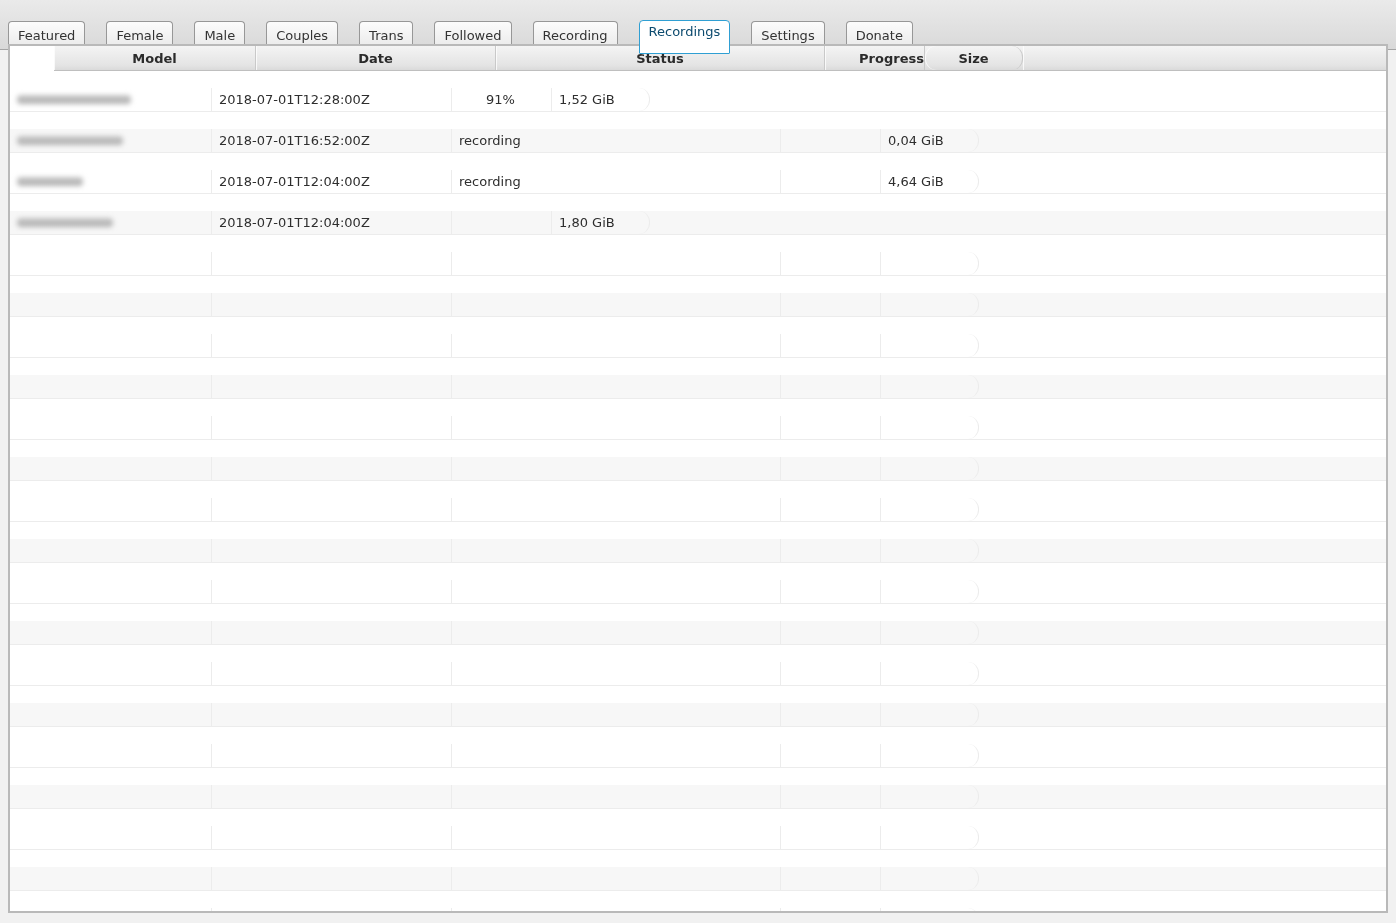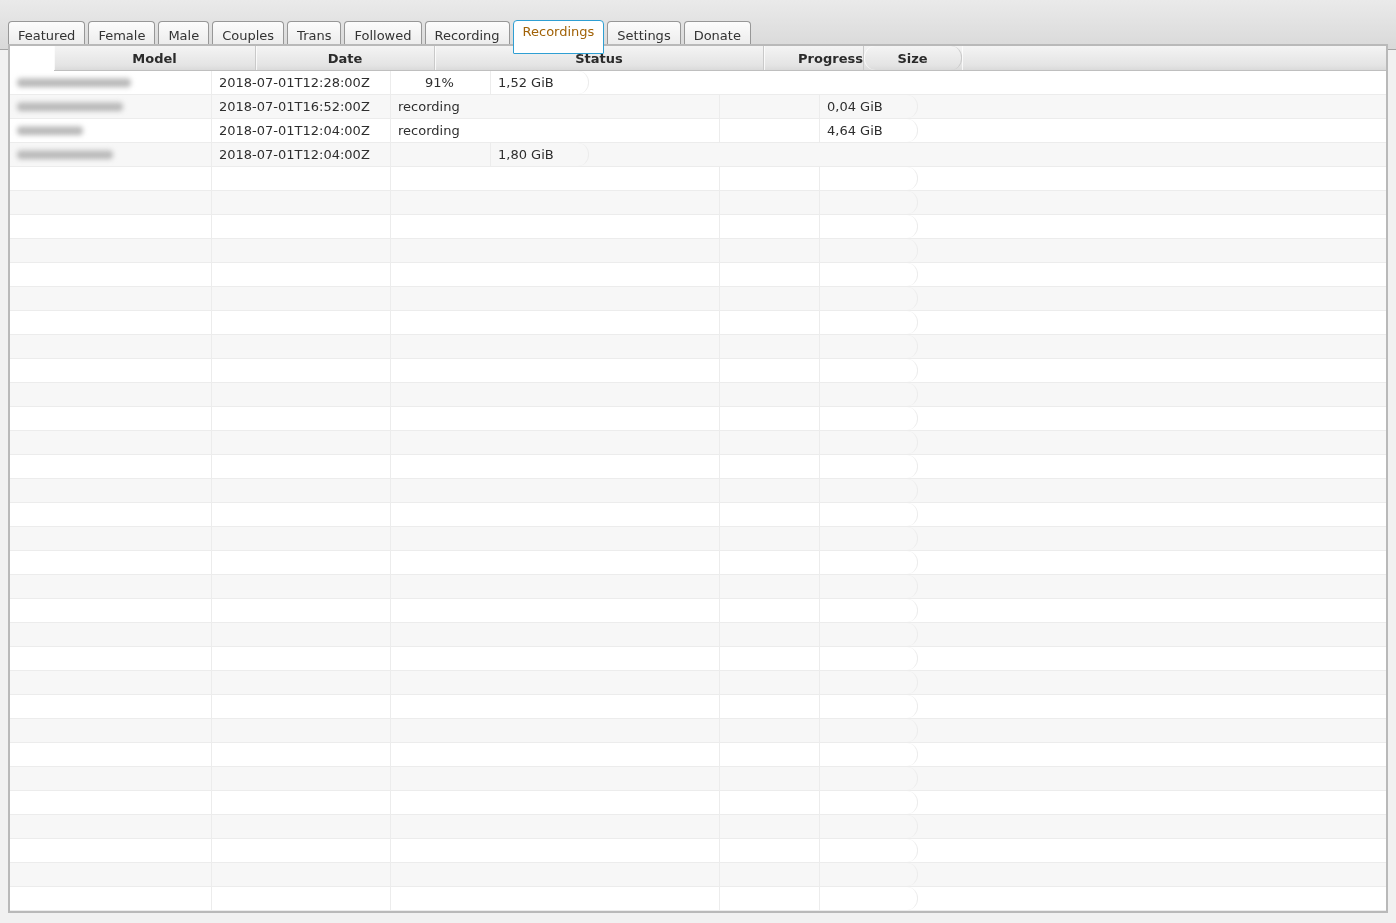--- a/index.html
+++ b/index.html
@@ -18,36 +18,36 @@
     font-family:"DejaVu Sans","Liberation Sans",sans-serif;
     font-size:13px;color:#2e2e2e;
     -webkit-font-smoothing:antialiased;
   }
 
   
   .tab-strip{
     position:absolute;left:0;top:0;width:1396px;height:50px;
     background:linear-gradient(#eaeaea,#d9d9d9);
     border-bottom:1px solid var(--strip-border);
-    display:flex;align-items:flex-end;gap:3px;
+    display:flex;align-items:flex-end;gap:21px;
     padding-left:8px;
   }
   .tab{
     height:28px;padding:0 9px;display:flex;align-items:center;
     background:linear-gradient(#fcfcfc,#e9e9e9);
     border:1px solid #979797;border-bottom:none;
     border-radius:4px 4px 0 0;
     color:#333;cursor:default;white-space:nowrap;position:relative;
   }
   .tab.active{
     background:#fff;
     border:1px solid var(--accent);
     height:34px;margin-bottom:-5px;padding-bottom:12px;
     border-radius:4px 4px 1px 1px;
-    z-index:2;color:#a16207;
+    z-index:2;color:#0c4a6e;
   }
 
   
   .table-frame{
     position:absolute;left:8px;top:44px;width:1380px;height:869px;
     background:#fff;border:2px solid var(--table-border);
     overflow:hidden;
   }
   .thead{
     display:flex;height:25px;
@@ -58,32 +58,32 @@
   .hcell{
     display:flex;align-items:center;justify-content:center;
     font-weight:bold;color:#2b2b2b;
     border-right:1px solid #c9c9c9;
     box-shadow:inset 1px 0 0 rgba(255,255,255,.75);
     overflow:hidden;white-space:nowrap;
   }
   .hcell.col-filler{border-right:none;}
 
   .tbody{width:100%;}
-  .row{display:flex;height:24px;border-bottom:1px solid var(--grid);background:#fff;}
+  .row{display:flex;height:24px;border-bottom:1px solid var(--grid);background:#fff;margin-top:17px;}
   .tbody .row:nth-child(even){background:var(--stripe);}
   .cell{
     display:flex;align-items:center;
     padding-left:7px;
     border-right:1px solid var(--grid);
     overflow:hidden;white-space:nowrap;
   }
   .cell.col-filler{border-right:none;}
 
   .col-model{width:202px;}
-  .col-date{width:179px;}
+  .col-date{width:240px;}
   .col-status{width:329px;}
   .col-progress{width:100px;padding-left:34px;}
   .col-size{width:98px;border-radius:11px;}
   .col-filler{flex:1;}
 
   .blob{
     height:9px;border-radius:4px;
     background:linear-gradient(#c6c6c6,#b0b0b0);
     filter:blur(2.5px);
     flex:none;

